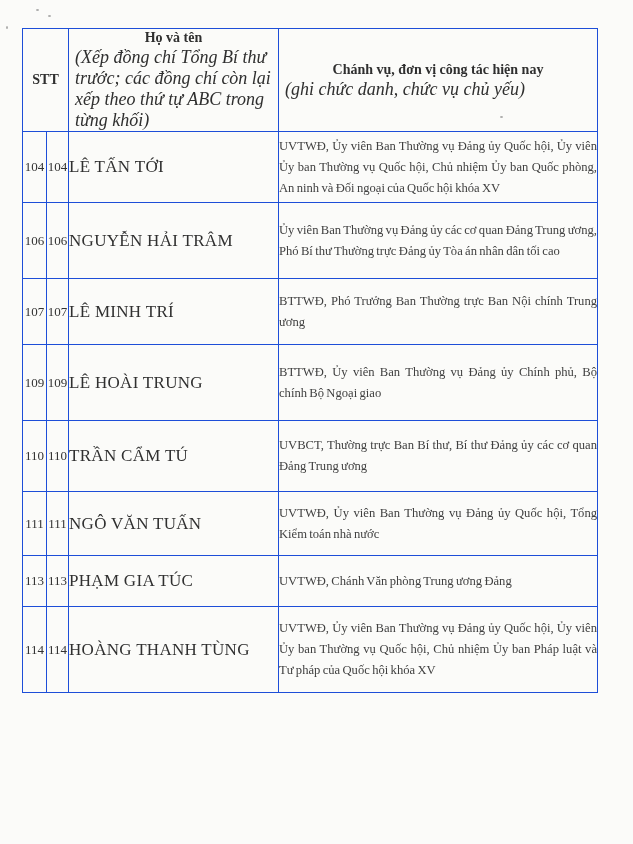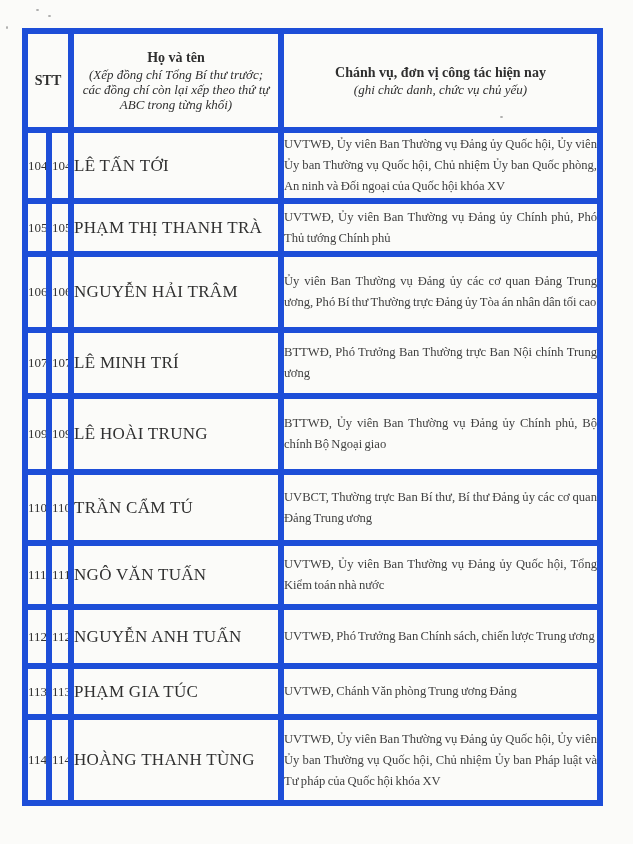--- a/index.html
+++ b/index.html
@@ -20,46 +20,46 @@
   }
   table.doc-table {
     position: absolute;
     left: 22px;
     top: 28px;
     width: 575px;
     border-collapse: collapse;
     table-layout: fixed;
   }
   table.doc-table td, table.doc-table th {
-    border: 6px solid #1d4ed8;
+    border: 1px solid #1d4ed8;
     padding: 0;
     vertical-align: middle;
     overflow: hidden;
     font-family: Liberation Serif, serif;
   }
   th.h-stt {
     width: 46px;
     font-size: 14px;
     font-weight: bold;
     text-align: center;
   }
   th.h-name { width: 210px; }
   th.h-pos  { width: 319px; }
   .h-title {
     font-size: 14px;
     font-weight: bold;
     text-align: center;
     line-height: 18px;
   }
   .h-note {
-    font-size: 13px;
+    font-size: 18px;
     font-style: italic;
     font-weight: normal;
-    text-align: center;
-    line-height: 15px;
+    text-align: left;
+    line-height: 21px;
     padding: 0 6px;
   }
   td.c-num {
     text-align: center;
     font-size: 13px;
     color: #333;
   }
   td.c-num.first { width: 24px; }
   td.c-num.second { width: 22px; }
   td.c-name {
@@ -108,26 +108,20 @@
         </th>
       </tr>
     </thead>
     <tbody>
       <tr style="height:71px">
         <td class="c-num first">104</td>
         <td class="c-num second">104</td>
         <td class="c-name">LÊ TẤN TỚI</td>
         <td class="c-pos">UVTWĐ, Ủy viên Ban Thường vụ Đảng ủy Quốc hội, Ủy viên Ủy ban Thường vụ Quốc hội, Chủ nhiệm Ủy ban Quốc phòng, An ninh và Đối ngoại của Quốc hội khóa XV</td>
       </tr>
-      <tr style="height:53px">
-        <td class="c-num first">105</td>
-        <td class="c-num second">105</td>
-        <td class="c-name">PHẠM THỊ THANH TRÀ</td>
-        <td class="c-pos">UVTWĐ, Ủy viên Ban Thường vụ Đảng ủy Chính phủ, Phó Thủ tướng Chính phủ</td>
-      </tr>
       <tr style="height:76px">
         <td class="c-num first">106</td>
         <td class="c-num second">106</td>
         <td class="c-name">NGUYỄN HẢI TRÂM</td>
         <td class="c-pos">Ủy viên Ban Thường vụ Đảng ủy các cơ quan Đảng Trung ương, Phó Bí thư Thường trực Đảng ủy Tòa án nhân dân tối cao</td>
       </tr>
       <tr style="height:66px">
         <td class="c-num first">107</td>
         <td class="c-num second">107</td>
         <td class="c-name">LÊ MINH TRÍ</td>
@@ -144,26 +138,20 @@
         <td class="c-num second">110</td>
         <td class="c-name">TRẦN CẨM TÚ</td>
         <td class="c-pos">UVBCT, Thường trực Ban Bí thư, Bí thư Đảng ủy các cơ quan Đảng Trung ương</td>
       </tr>
       <tr style="height:64px">
         <td class="c-num first">111</td>
         <td class="c-num second">111</td>
         <td class="c-name">NGÔ VĂN TUẤN</td>
         <td class="c-pos">UVTWĐ, Ủy viên Ban Thường vụ Đảng ủy Quốc hội, Tổng Kiểm toán nhà nước</td>
       </tr>
-      <tr style="height:59px">
-        <td class="c-num first">112</td>
-        <td class="c-num second">112</td>
-        <td class="c-name">NGUYỄN ANH TUẤN</td>
-        <td class="c-pos">UVTWĐ, Phó Trưởng Ban Chính sách, chiến lược Trung ương</td>
-      </tr>
       <tr style="height:51px">
         <td class="c-num first">113</td>
         <td class="c-num second">113</td>
         <td class="c-name">PHẠM GIA TÚC</td>
         <td class="c-pos">UVTWĐ, Chánh Văn phòng Trung ương Đảng</td>
       </tr>
       <tr style="height:86px">
         <td class="c-num first">114</td>
         <td class="c-num second">114</td>
         <td class="c-name">HOÀNG THANH TÙNG</td>

